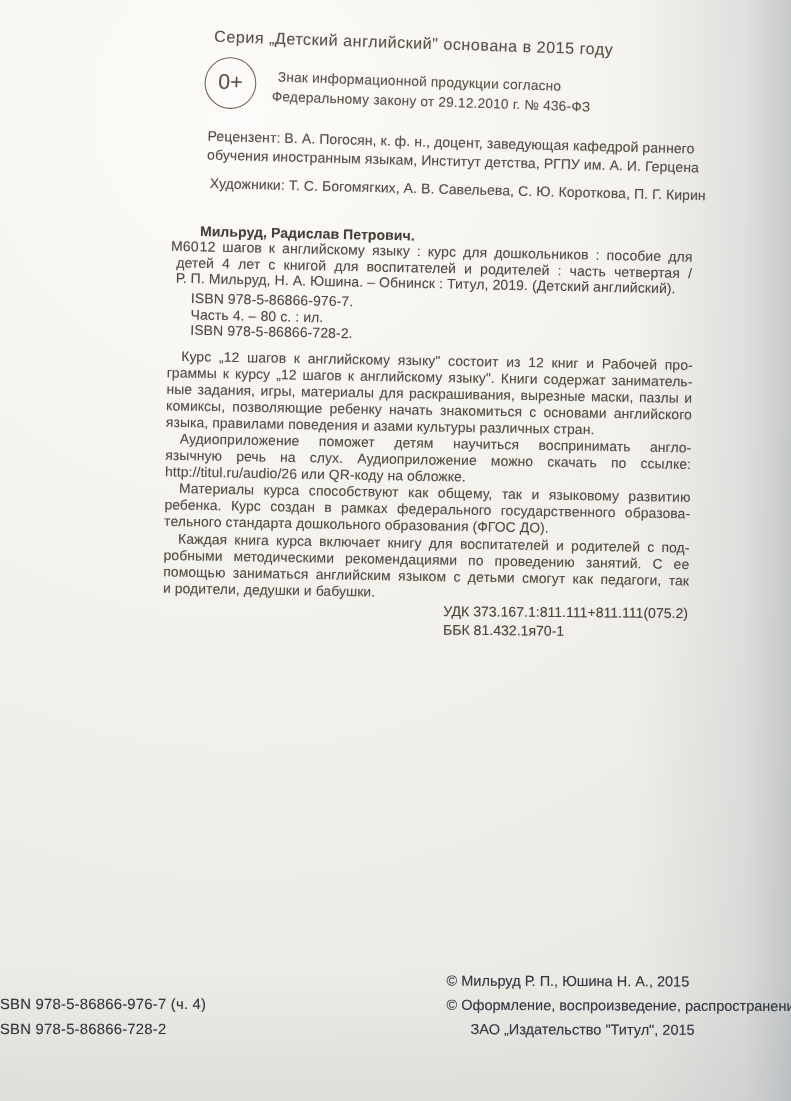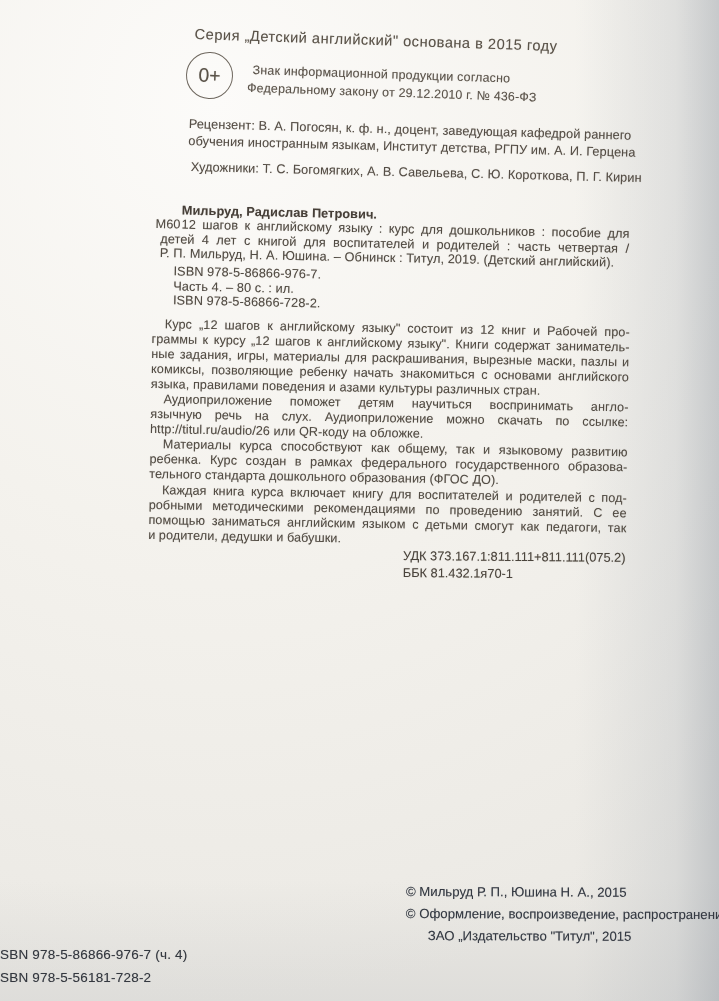--- a/index.html
+++ b/index.html
@@ -42,21 +42,21 @@
   .card .gap { margin-top:3.5px; }
 
   .annot { left:152px; top:317px; width:478px; font-size:12.6px; line-height:15.05px;
            letter-spacing:.1px; color:#524c44; transform:rotate(1deg); transform-origin:left top; }
   .annot .fl { padding-left:13px; }
 
   .classif { left:403px; top:548px; font-size:12.8px; line-height:16.8px; color:#4a443c;
              transform:rotate(.5deg); transform-origin:left top; }
 
   .isbns { left:0px; top:901px; font-size:13.5px; line-height:23.2px; letter-spacing:.2px;
-           color:#34383f;margin-top:42px; }
+           color:#34383f; }
   .copyr { left:406px; top:881px; font-size:13.2px; line-height:21.8px; color:#343942;
            transform:rotate(.2deg); transform-origin:left top; }
   .copyr .ind { padding-left:22px; }
 </style>
 </head>
 <body>
 
 <div class="photo">
 
   <div class="abs series l tsw">Серия „Детский английский" основана в 2015 году</div>
@@ -114,21 +114,21 @@
     </div>
   </div>
 
   <div class="abs classif tsw">
     <div class="l">УДК 373.167.1:811.111+811.111(075.2)</div>
     <div class="l">ББК 81.432.1я70-1</div>
   </div>
 
   <div class="abs isbns tsc">
     <div class="l">SBN 978-5-86866-976-7 (ч. 4)</div>
-    <div class="l">SBN 978-5-56181-728-2</div>
+    <div class="l">SBN 978-5-86866-728-2</div>
   </div>
 
   <div class="abs copyr tsc">
     <div class="l">© Мильруд Р. П., Юшина Н. А., 2015</div>
     <div class="l">© Оформление, воспроизведение, распространени</div>
     <div class="l ind">ЗАО „Издательство "Титул", 2015</div>
   </div>
 
 </div>
 

